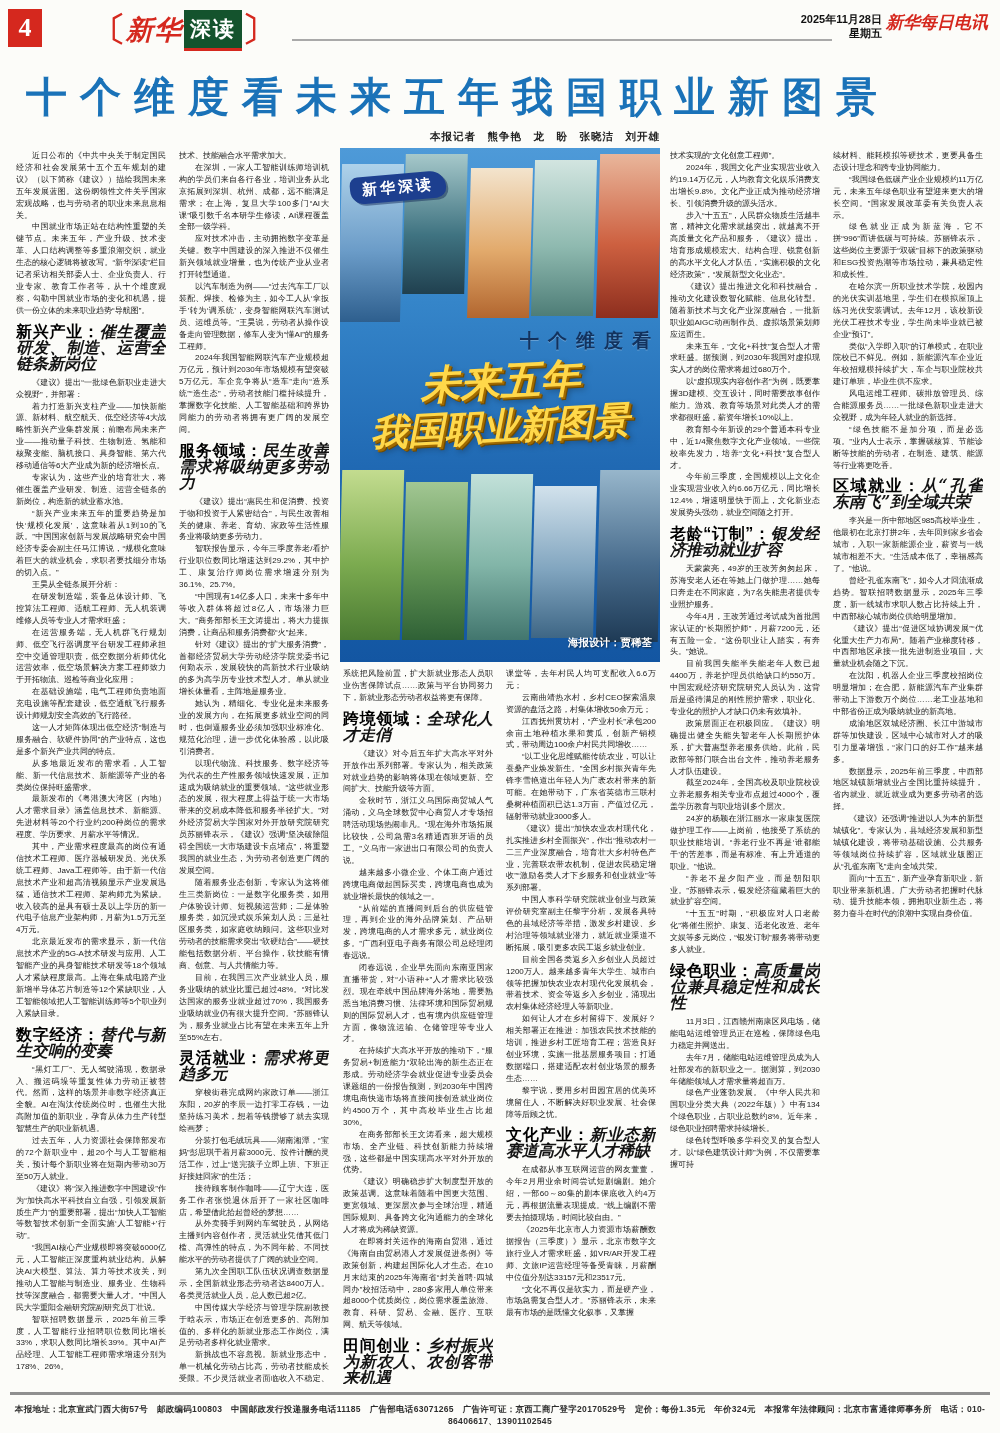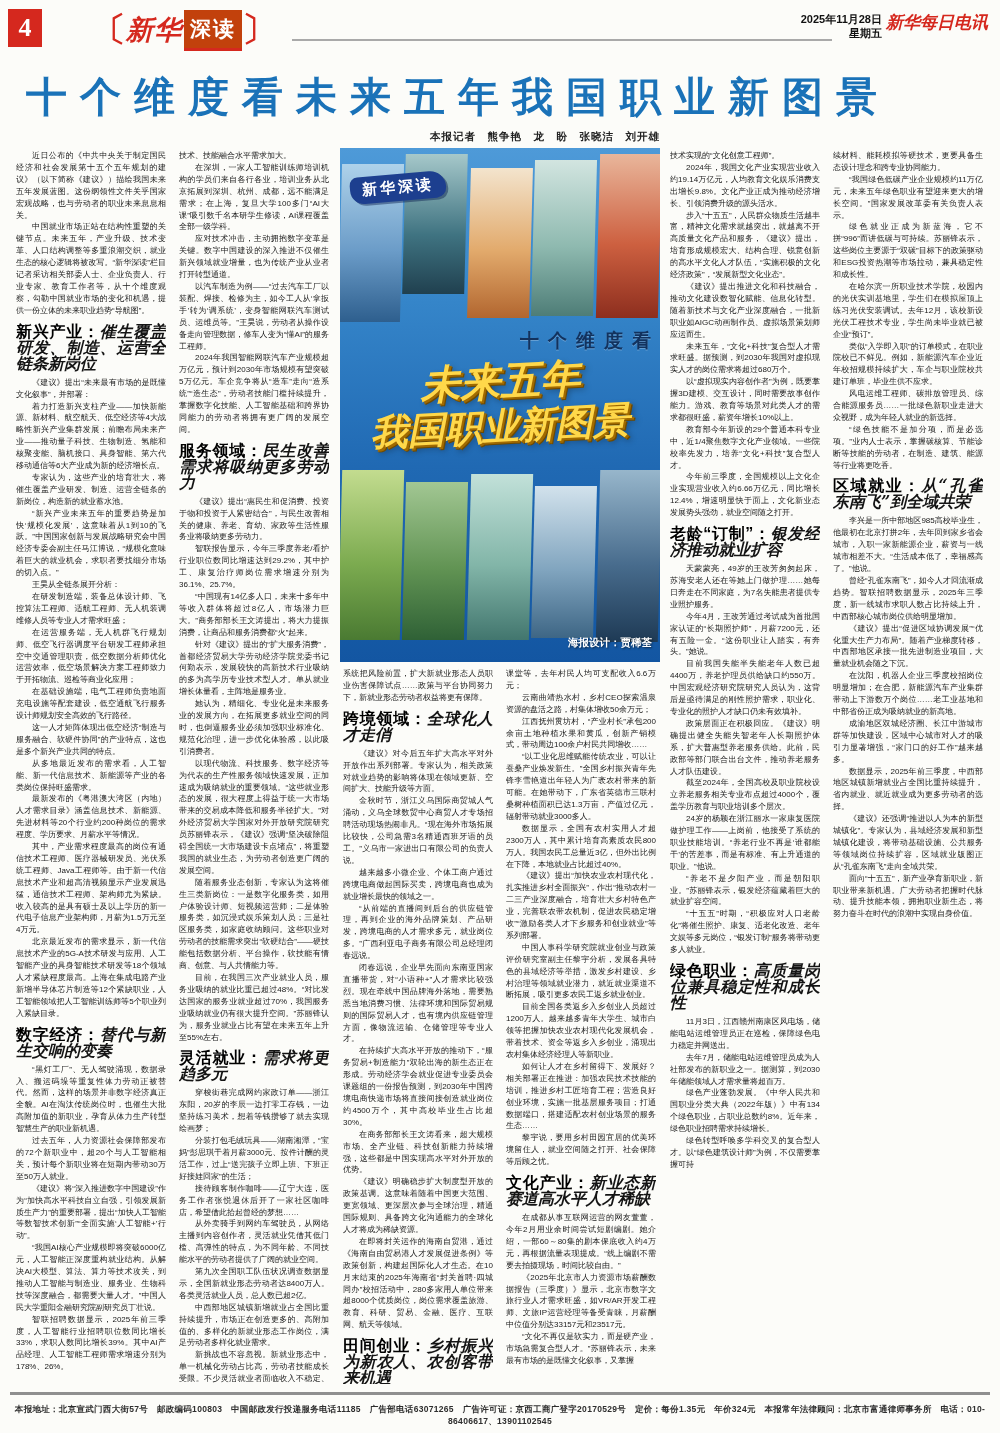--- a/index.html
+++ b/index.html
@@ -5,21 +5,21 @@
   html,body{margin:0;padding:0;}
   body{background:#e8e8e4;font-family:"Liberation Sans",sans-serif;}
   #page{position:relative;width:1000px;height:1433px;background:#fcfcf9;margin:0 auto;overflow:hidden;color:#1a1a1a;}
 
   
   #pagenum{position:absolute;left:8px;top:9px;width:34px;height:38px;background:#d5281e;color:#fff;
     font-size:26px;font-weight:bold;text-align:center;line-height:38px;font-family:"Liberation Serif",serif;}
   #logo{position:absolute;left:92px;top:6px;height:48px;display:flex;align-items:center;}
   .logo-bracket{color:#d5281e;font-size:34px;font-weight:bold;line-height:44px;font-family:"Liberation Serif",serif;}
   .logo-xh{color:#d5281e;font-size:27px;font-weight:bold;font-style:italic;font-family:"DejaVu Serif",serif;letter-spacing:1px;}
-  .logo-sd{background:#c2410c;color:#fff;font-size:21px;font-weight:bold;padding:5px 6px;margin-left:2px;
+  .logo-sd{background:#14532d;color:#fff;font-size:21px;font-weight:bold;padding:5px 6px;margin-left:2px;
     font-family:"Liberation Serif",serif;letter-spacing:2px;border-bottom:3px solid #d5281e;}
   #header-rule{position:absolute;left:292px;top:39px;width:540px;height:2px;background:#a9a9a9;}
   #dateblock{position:absolute;right:118px;top:12px;text-align:right;font-size:11px;font-weight:bold;line-height:14px;color:#111;}
   #masthead{position:absolute;right:8px;top:12px;width:106px;color:#d5281e;font-size:17px;font-weight:bold;
     font-style:italic;font-family:"DejaVu Serif",serif;line-height:20px;letter-spacing:0px;}
 
   
   #headline{position:absolute;left:0;top:70px;width:903px;text-align:center;color:#1a72b8;
     font-family:"Liberation Serif",serif;font-weight:bold;font-size:41px;letter-spacing:13px;padding-left:13px;box-sizing:border-box;white-space:nowrap;}
   #byline{position:absolute;left:0;top:130px;width:1000px;text-align:center;font-size:10.5px;font-weight:bold;
@@ -80,21 +80,21 @@
   </div>
   <div id="masthead">新华每日电讯</div>
 
   <div id="headline">十个维度看未来五年我国职业新图景</div>
   <div id="byline">本报记者　熊争艳　龙　盼　张晓洁　刘开雄</div>
 
   <div class="col" id="col1">
       <p>近日公布的《中共中央关于制定国民经济和社会发展第十五个五年规划的建议》（以下简称《建议》）描绘我国未来五年发展蓝图。这份纲领性文件关乎国家宏观战略，也与劳动者的职业未来息息相关。</p>
       <p>中国就业市场正站在结构性重塑的关键节点。未来五年，产业升级、技术变革、人口结构调整等多重浪潮交织，就业生态的核心逻辑将被改写。“新华深读”栏目记者采访相关部委人士、企业负责人、行业专家、教育工作者等，从十个维度观察，勾勒中国就业市场的变化和机遇，提供一份立体的未来职业趋势“导航图”。</p>
       <div class="sec"><span class="sec-head">新兴产业：</span><span class="sec-rest">催生覆盖研发、制造、运营全链条新岗位</span></div>
-      <p>《建议》提出“未来最有市场的是既懂文化叙事”，并部署：</p>
+      <p>《建议》提出“一批绿色新职业走进大众视野”，并部署：</p>
       <p>着力打造新兴支柱产业——加快新能源、新材料、航空航天、低空经济等4大战略性新兴产业集群发展；前瞻布局未来产业——推动量子科技、生物制造、氢能和核聚变能、脑机接口、具身智能、第六代移动通信等6大产业成为新的经济增长点。</p>
       <p>专家认为，这些产业的培育壮大，将催生覆盖产业研发、制造、运营全链条的新岗位，构造新的就业蓄水池。</p>
       <p>“新兴产业未来五年的重要趋势是加快‘规模化发展’，这意味着从1到10的飞跃。”中国国家创新与发展战略研究会中国经济专委会副主任马江博说，“规模化意味着巨大的就业机会，求职者要找细分市场的切入点。”</p>
       <p>王昊从全链条展开分析：</p>
       <p>在研发制造端，装备总体设计师、飞控算法工程师、适航工程师、无人机装调维修人员等专业人才需求旺盛；</p>
       <p>在运营服务端，无人机群飞行规划师、低空飞行器调度平台研发工程师承担空中交通管理职责，低空数据分析师优化运营效率，低空场景解决方案工程师致力于开拓物流、巡检等商业化应用；</p>
       <p>在基础设施端，电气工程师负责地面充电设施等配套建设，低空通航飞行服务设计师规划安全高效的飞行路径。</p>
       <p>这一人才矩阵体现出低空经济“制造与服务融合、软硬件协同”的产业特点，这也是多个新兴产业共同的特点。</p>
       <p>从多地最近发布的需求看，人工智能、新一代信息技术、新能源等产业的各类岗位保持旺盛需求。</p>
       <p>最新发布的《粤港澳大湾区（内地）人才需求目录》涵盖信息技术、新能源、先进材料等20个行业约200种岗位的需求程度、学历要求、月薪水平等情况。</p>
@@ -121,21 +121,21 @@
       <p>她认为，精细化、专业化是未来服务业的发展方向，在拓展更多就业空间的同时，也倒逼服务业必须加强职业标准化、规范化治理，进一步优化体验感，以此吸引消费者。</p>
       <p>以现代物流、科技服务、数字经济等为代表的生产性服务领域快速发展，正加速成为吸纳就业的重要领域。“这些就业形态的发展，很大程度上得益于统一大市场带来的交易成本降低和服务半径扩大。”对外经济贸易大学国家对外开放研究院研究员苏丽锋表示，《建议》强调“坚决破除阻碍全国统一大市场建设卡点堵点”，将重塑我国的就业生态，为劳动者创造更广阔的发展空间。</p>
       <p>随着服务业态创新，专家认为这将催生三类新岗位：一是数字化服务类，如用户体验设计师、短视频运营师；二是体验服务类，如沉浸式娱乐策划人员；三是社区服务类，如家庭收纳顾问。这些职业对劳动者的技能需求突出“软硬结合”——硬技能包括数据分析、平台操作，软技能有情商、创意、与人共情能力等。</p>
       <p>目前，在我国三次产业就业人员，服务业吸纳的就业比重已超过48%。“对比发达国家的服务业就业超过70%，我国服务业吸纳就业仍有很大提升空间。”苏丽锋认为，服务业就业占比有望在未来五年上升至55%左右。</p>
       <div class="sec"><span class="sec-head">灵活就业：</span><span class="sec-rest">需求将更趋多元</span></div>
       <p>穿梭街巷完成网约家政订单——浙江东阳，20岁的李辰一边打零工存钱，一边坚持练习美术，想着等钱攒够了就去实现绘画梦；</p>
       <p>分装打包毛绒玩具——湖南湘潭，“宝妈”彭思琪干着月薪3000元、按件计酬的灵活工作，过上“送完孩子立即上班、下班正好接娃回家”的生活；</p>
       <p>接待顾客制作咖啡——辽宁大连，医务工作者张悦退休后开了一家社区咖啡店，希望借此拾起曾经的梦想……</p>
       <p>从外卖骑手到网约车驾驶员，从网络主播到内容创作者，灵活就业凭借其低门槛、高弹性的特点，为不同年龄、不同技能水平的劳动者提供了广阔的就业空间。</p>
       <p>第九次全国职工队伍状况调查数据显示，全国新就业形态劳动者达8400万人。各类灵活就业人员，总人数已超2亿。</p>
-      <p>中西部地区城镇新增就业占全国比重持续提升，市场正在创造更多的、高附加值的、多样化的新就业形态工作岗位，满足劳动者多样化就业需求。</p>
+      <p>中国传媒大学经济与管理学院副教授于晗表示，市场正在创造更多的、高附加值的、多样化的新就业形态工作岗位，满足劳动者多样化就业需求。</p>
       <p>新挑战也不容忽视。新就业形态中，单一机械化劳动占比高，劳动者技能成长受限。不少灵活就业者面临收入不稳定、兜底性保障较少等境地。特别是在算法驱动框架下，劳动者工作时间长、压力大，影响身心健康。</p>
     </div>
   <div class="col" id="col3">
       <p class="cont">系统把风险前置，扩大新就业形态人员职业伤害保障试点……政策与平台协同努力下，新就业形态劳动者权益将更有保障。</p>
       <div class="sec"><span class="sec-head">跨境领域：</span><span class="sec-rest">全球化人才走俏</span></div>
       <p>《建议》对今后五年扩大高水平对外开放作出系列部署。专家认为，相关政策对就业趋势的影响将体现在领域更新、空间扩大、技能升级等方面。</p>
       <p>金秋时节，浙江义乌国际商贸城人气涌动，义乌全球数贸中心商贸人才专场招聘活动现场热闹非凡。“现在海外市场拓展比较快，公司急需3名精通西班牙语的员工。”义乌市一家进出口有限公司的负责人说。</p>
       <p>越来越多小微企业、个体工商户通过跨境电商做起国际买卖，跨境电商也成为就业增长最快的领域之一。</p>
       <p>“从前端的直播间到后台的供应链管理，再到企业的海外品牌策划、产品研发，跨境电商的人才需求多元，就业岗位多。”广西利亚电子商务有限公司总经理闭春远说。</p>
       <p>闭春远说，企业早先面向东南亚国家直播带货，对“小语种+”人才需求比较强烈。现在牵线中国品牌海外落地，需要熟悉当地消费习惯、法律环境和国际贸易规则的国际贸易人才，也有境内供应链管理方面，像物流运输、仓储管理等专业人才。</p>
@@ -144,26 +144,25 @@
       <p>《建议》明确稳步扩大制度型开放的政策基调。这意味着随着中国更大范围、更宽领域、更深层次参与全球治理，精通国际规则、具备跨文化沟通能力的全球化人才将成为稀缺资源。</p>
       <p>在即将封关运作的海南自贸港，通过《海南自由贸易港人才发展促进条例》等政策创新，构建起国际化人才生态。在10月末结束的2025年海南省“封关首聘·四城同办”校招活动中，280多家用人单位带来超8000个优质岗位，岗位需求覆盖旅游、教育、科研、贸易、金融、医疗、互联网、航天等领域。</p>
       <div class="sec"><span class="sec-head">田间创业：</span><span class="sec-rest">乡村振兴为新农人、农创客带来机遇</span></div>
       <p>新农人、农创客带动新业态、新模式、新场景不断涌现，为乡村发展注入新活力。</p>
     </div>
   <div class="col" id="col4">
       <p class="cont">课堂等，去年村民人均可支配收入6.6万元；</p>
       <p>云南曲靖热水村，乡村CEO探索温泉资源的盘活之路，村集体增收50余万元；</p>
       <p>江西抚州贯坊村，“产业村长”承包200余亩土地种植水果和黄瓜，创新产销模式，带动周边100余户村民共同增收……</p>
       <p>“以工业化思维赋能传统农业，可以让蚕桑产业焕发新生。”全国乡村振兴青年先锋李雪艳道出年轻人为广袤农村带来的新可能。在她带动下，广东省英德市三联村桑树种植面积已达1.3万亩，产值过亿元，辐射带动就业3000多人。</p>
-      <p>数据显示，全国有农村实用人才超2300万人，其中累计培育高素质农民800万人。我国农民工总量近3亿，但外出比例在下降，本地就业占比超过40%。</p>
       <p>《建议》提出“加快农业农村现代化，扎实推进乡村全面振兴”，作出“推动农村一二三产业深度融合，培育壮大乡村特色产业，完善联农带农机制，促进农民稳定增收”“激励各类人才下乡服务和创业就业”等系列部署。</p>
       <p>中国人事科学研究院就业创业与政策评价研究室副主任黎宇分析，发展各具特色的县域经济等举措，激发乡村建设、乡村治理等领域就业潜力，就近就业渠道不断拓展，吸引更多农民工返乡就业创业。</p>
       <p>目前全国各类返乡入乡创业人员超过1200万人。越来越多青年大学生、城市白领等把握加快农业农村现代化发展机会，带着技术、资金等返乡入乡创业，涌现出农村集体经济经理人等新职业。</p>
       <p>如何让人才在乡村留得下、发展好？相关部署正在推进：加强农民技术技能的培训，推进乡村工匠培育工程；营造良好创业环境，实施一批基层服务项目；打通数据端口，搭建适配农村创业场景的服务生态……</p>
-      <p>黎宇说，要用乡村田园宜居的优美环境留住人，就业空间随之打开、社会保障等后顾之忧。</p>
+      <p>黎宇说，要用乡村田园宜居的优美环境留住人，不断解决好职业发展、社会保障等后顾之忧。</p>
       <div class="sec"><span class="sec-head">文化产业：</span><span class="sec-rest">新业态新赛道高水平人才稀缺</span></div>
       <p>在成都从事互联网运营的网友萱萱，今年2月用业余时间尝试短剧编剧。她介绍，一部60～80集的剧本保底收入约4万元，再根据流量表现提成。“线上编剧不需要去拍摄现场，时间比较自由。”</p>
       <p>《2025年北京市人力资源市场薪酬数据报告（三季度）》显示，北京市数字文旅行业人才需求旺盛，如VR/AR开发工程师、文旅IP运营经理等备受青睐，月薪酬中位值分别达33157元和23517元。</p>
       <p>“文化不再仅是软实力，而是硬产业，市场急需复合型人才。”苏丽锋表示，未来最有市场的是既懂文化叙事，又掌握</p>
     </div>
   <div class="col" id="col5">
       <p class="cont">技术实现的“文化创意工程师”。</p>
       <p>2024年，我国文化产业实现营业收入约19.14万亿元，人均教育文化娱乐消费支出增长9.8%。文化产业正成为推动经济增长、引领消费升级的源头活水。</p>
       <p>步入“十五五”，人民群众物质生活越丰富，精神文化需求就越突出，就越离不开高质量文化产品和服务，《建议》提出，培育形成规模宏大、结构合理、锐意创新的高水平文化人才队伍，“实施积极的文化经济政策”，“发展新型文化业态”。</p>
       <p>《建议》提出推进文化和科技融合，推动文化建设数智化赋能、信息化转型。随着新技术与文化产业深度融合，一批新职业如AIGC动画制作员、虚拟场景策划师应运而生。</p>

